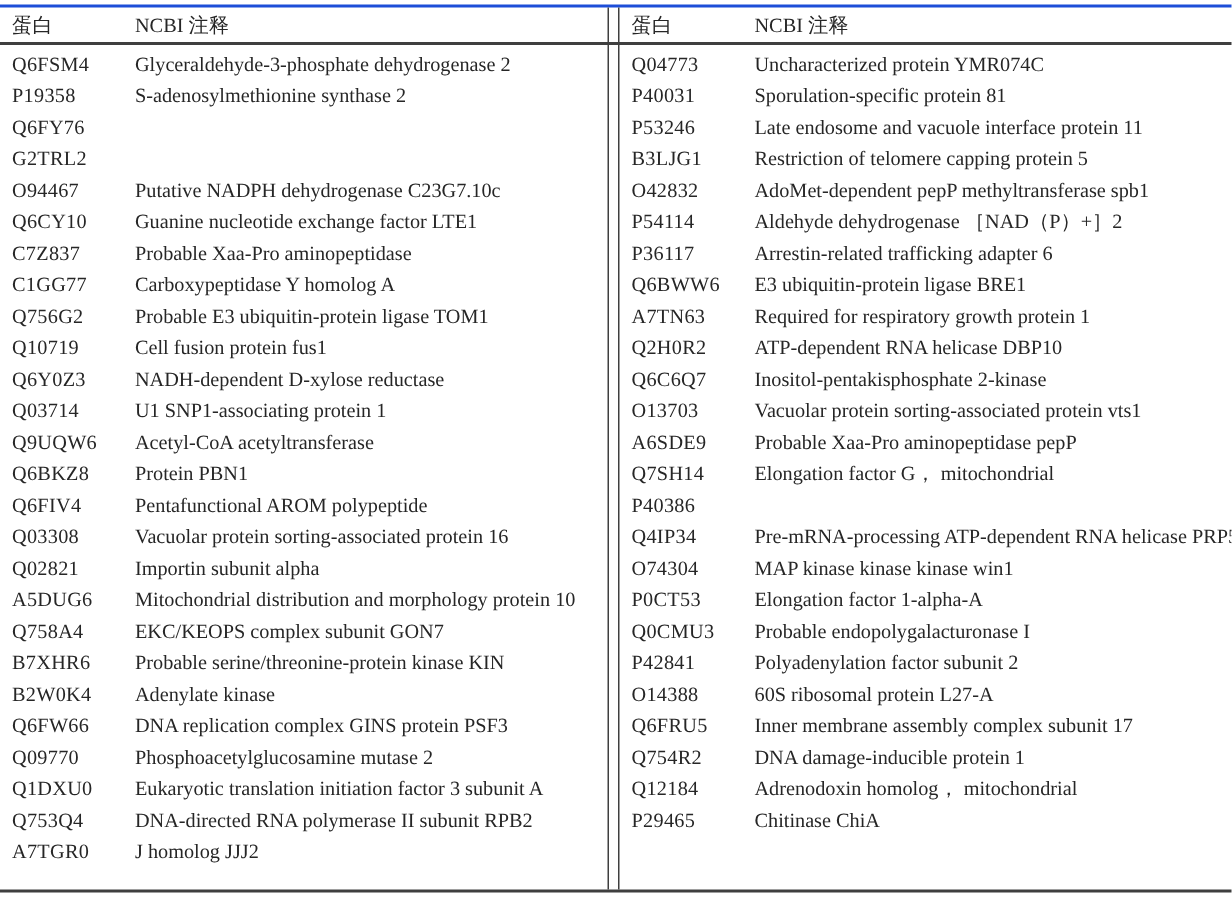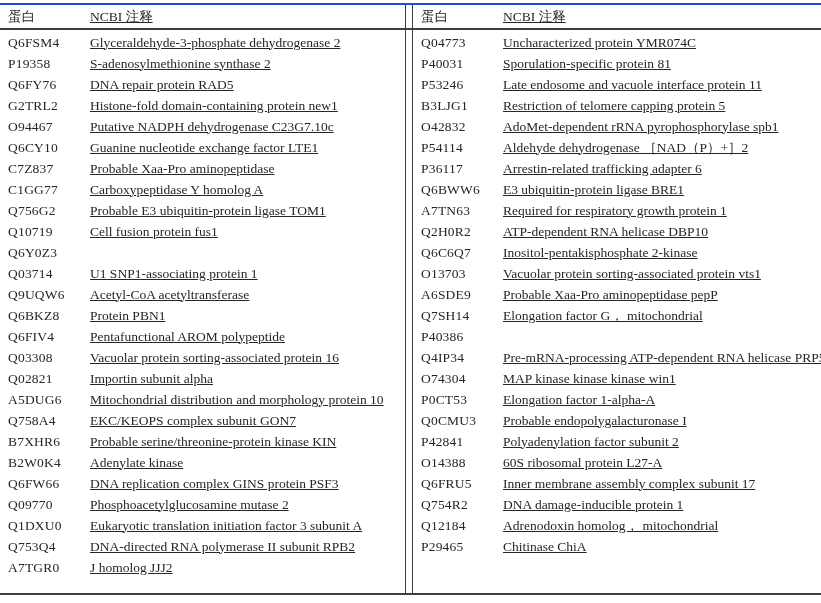--- a/index.html
+++ b/index.html
@@ -70,21 +70,21 @@
   .row {
     height: 21px;
     flex: none;
     display: flex;
     align-items: center;
     padding-left: 8px;
     font-size: 13.5px;
     white-space: nowrap;
   }
   .cell-id { width: 82px; flex: none; letter-spacing: 0.2px; }
-  .cell-ann { flex: 1; overflow: hidden; text-decoration: underline; }
+  .cell-ann { flex: 1; overflow: hidden; }
 </style>
 </head>
 <body>
 
 <div class="table-wrap">
 
   <div class="half left">
     <div class="thead">
       <span class="cell-id">蛋白</span>
       <span class="cell-ann">NCBI 注释</span>
@@ -93,25 +93,23 @@
         <div class="row">
     <span class="cell-id">Q6FSM4</span>
     <span class="cell-ann">Glyceraldehyde-3-phosphate dehydrogenase 2</span>
   </div>
         <div class="row">
     <span class="cell-id">P19358</span>
     <span class="cell-ann">S-adenosylmethionine synthase 2</span>
   </div>
         <div class="row">
     <span class="cell-id">Q6FY76</span>
-    <span class="cell-ann">DNA repair protein RAD5</span>
   </div>
         <div class="row">
     <span class="cell-id">G2TRL2</span>
-    <span class="cell-ann">Histone-fold domain-containing protein new1</span>
   </div>
         <div class="row">
     <span class="cell-id">O94467</span>
     <span class="cell-ann">Putative NADPH dehydrogenase C23G7.10c</span>
   </div>
         <div class="row">
     <span class="cell-id">Q6CY10</span>
     <span class="cell-ann">Guanine nucleotide exchange factor LTE1</span>
   </div>
         <div class="row">
@@ -125,20 +123,21 @@
         <div class="row">
     <span class="cell-id">Q756G2</span>
     <span class="cell-ann">Probable E3 ubiquitin-protein ligase TOM1</span>
   </div>
         <div class="row">
     <span class="cell-id">Q10719</span>
     <span class="cell-ann">Cell fusion protein fus1</span>
   </div>
         <div class="row">
     <span class="cell-id">Q6Y0Z3</span>
+    <span class="cell-ann">NADH-dependent D-xylose reductase</span>
   </div>
         <div class="row">
     <span class="cell-id">Q03714</span>
     <span class="cell-ann">U1 SNP1-associating protein 1</span>
   </div>
         <div class="row">
     <span class="cell-id">Q9UQW6</span>
     <span class="cell-ann">Acetyl-CoA acetyltransferase</span>
   </div>
         <div class="row">
@@ -213,21 +212,21 @@
         <div class="row">
     <span class="cell-id">P53246</span>
     <span class="cell-ann">Late endosome and vacuole interface protein 11</span>
   </div>
         <div class="row">
     <span class="cell-id">B3LJG1</span>
     <span class="cell-ann">Restriction of telomere capping protein 5</span>
   </div>
         <div class="row">
     <span class="cell-id">O42832</span>
-    <span class="cell-ann">AdoMet-dependent rRNA pyrophosphorylase spb1</span>
+    <span class="cell-ann">AdoMet-dependent pepP methyltransferase spb1</span>
   </div>
         <div class="row">
     <span class="cell-id">P54114</span>
     <span class="cell-ann">Aldehyde dehydrogenase ［NAD（P）+］2</span>
   </div>
         <div class="row">
     <span class="cell-id">P36117</span>
     <span class="cell-ann">Arrestin-related trafficking adapter 6</span>
   </div>
         <div class="row">

